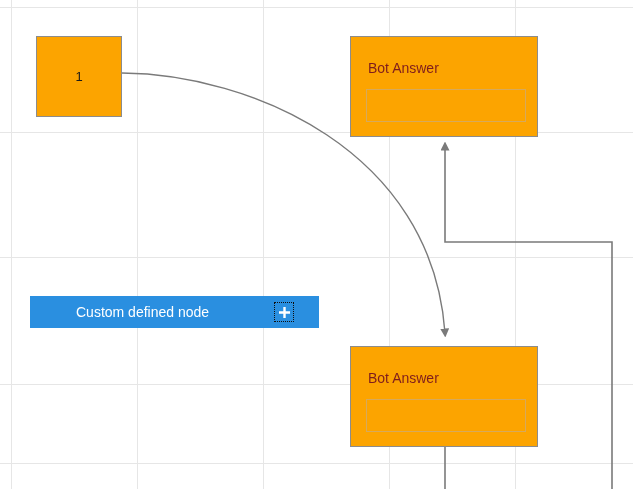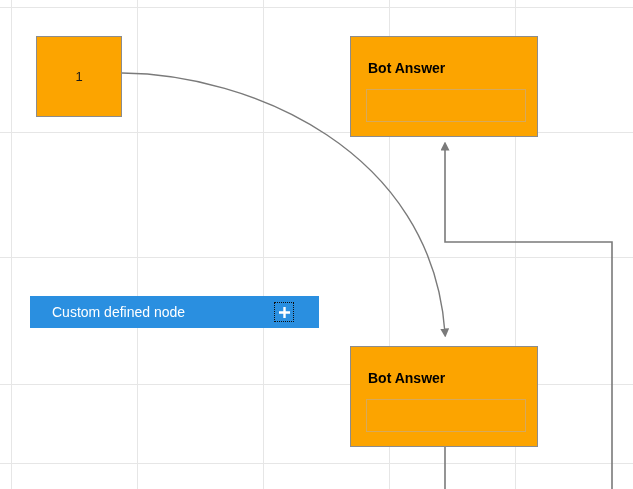--- a/index.html
+++ b/index.html
@@ -55,24 +55,23 @@
     align-items: center;
     justify-content: center;
     font-size: 13px;
     color: #1a1a1a;
   }
   .node-title {
     position: absolute;
     left: 17px;
     top: 24px;
     font-size: 14px;
-    color: #000000;
+    color: #7f1d1d;
     line-height: 1;
     white-space: nowrap;
-    font-weight: bold;
   }
   .node-slot {
     position: absolute;
     left: 15px;
     right: 11px;
     top: 52px;
     height: 33px;
     box-sizing: border-box;
     border: 1px solid #d6a95c;
     background: transparent;
@@ -85,21 +84,21 @@
     width: 289px;
     height: 32px;
     box-sizing: border-box;
     background: #2A8FE0;
     display: flex;
     align-items: center;
     color: #ffffff;
     font-size: 14px;
   }
   .palette-chip-label {
-    margin-left: 22px;
+    margin-left: 46px;
     white-space: nowrap;
   }
   .palette-add {
     position: absolute;
     right: 25px;
     top: 50%;
     transform: translateY(-50%);
     width: 20px;
     height: 20px;
     box-sizing: border-box;

